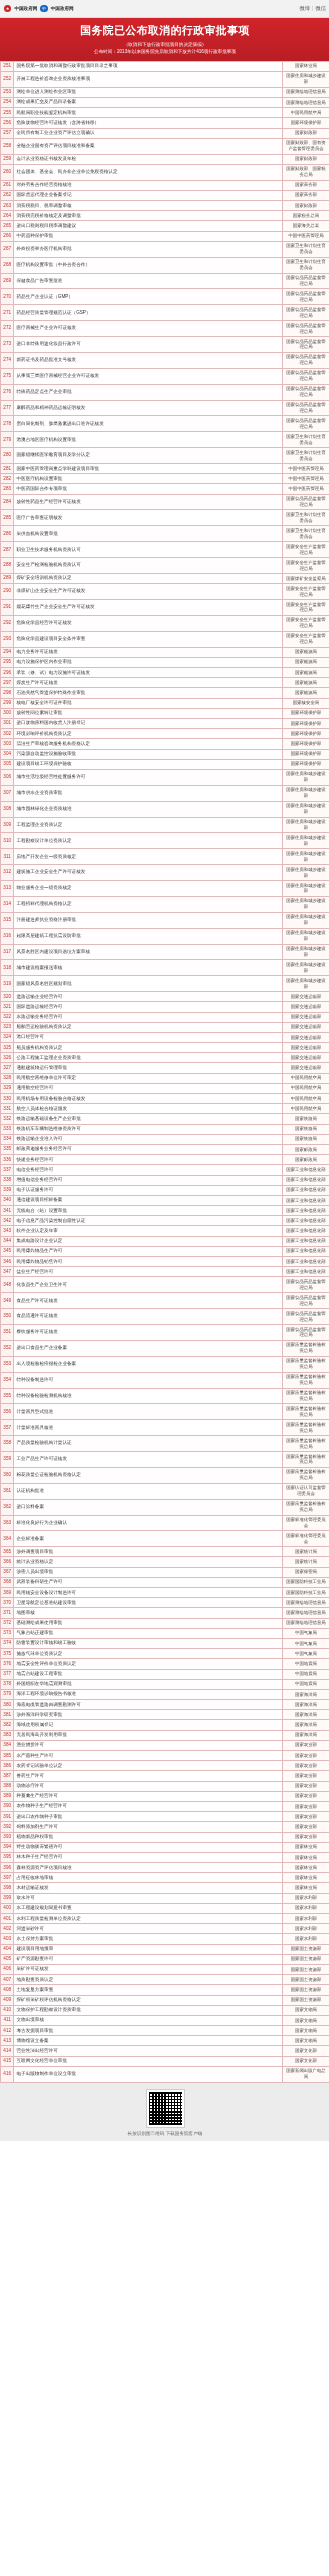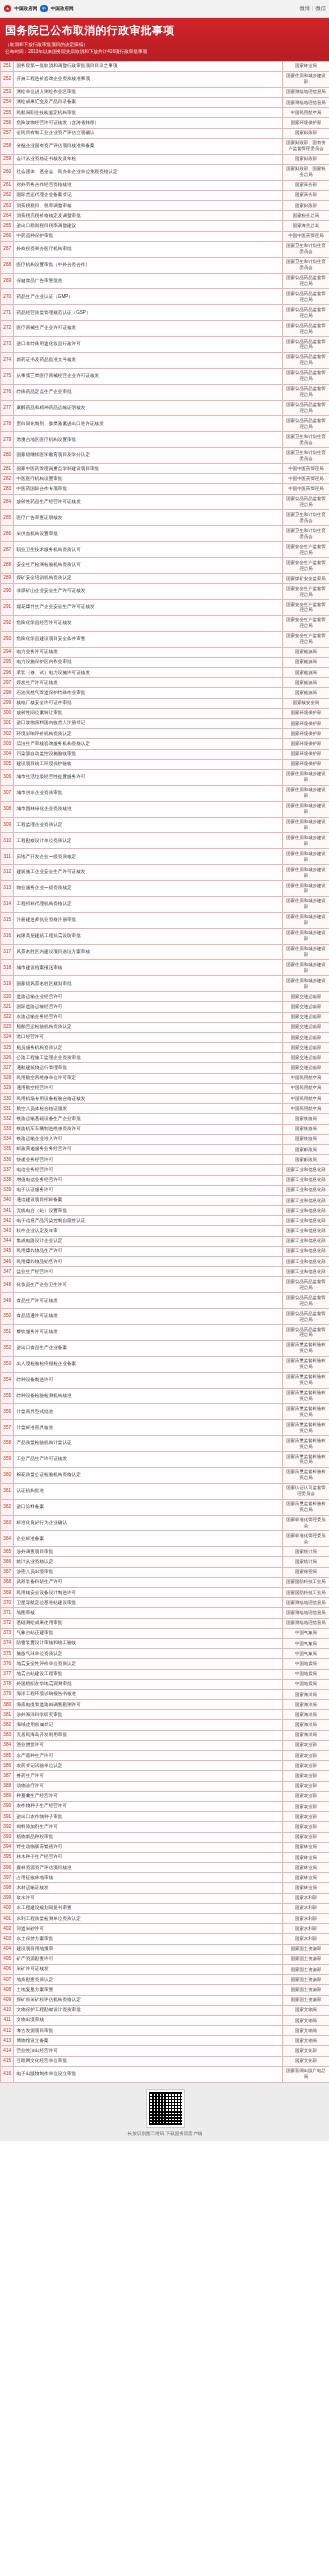--- a/index.html
+++ b/index.html
@@ -32,20 +32,21 @@
   .logo-text-cn { font-size: 4.6px; color: #333; font-weight: bold; }
   .topbar-spacer { flex: 1; }
   .topbar-right { display: flex; align-items: center; gap: 2.1px; font-size: 5.2px; color: #555; }
   .topbar-right .dot { color: #bbb; }
 
   
   .header {
     background: #d9282f;
     background: linear-gradient(180deg,#d2232a 0%, #b81e24 100%);
     color: #fff;
+    text-align: center;
     padding: 6.2px 5.2px 5.2px;
   }
   .header h1 {
     margin: 0 0 3.6px;
     font-size: 10.8px;
     letter-spacing: 0.5px;
     font-weight: bold;
   }
   .header .sub {
     font-size: 4.6px;

